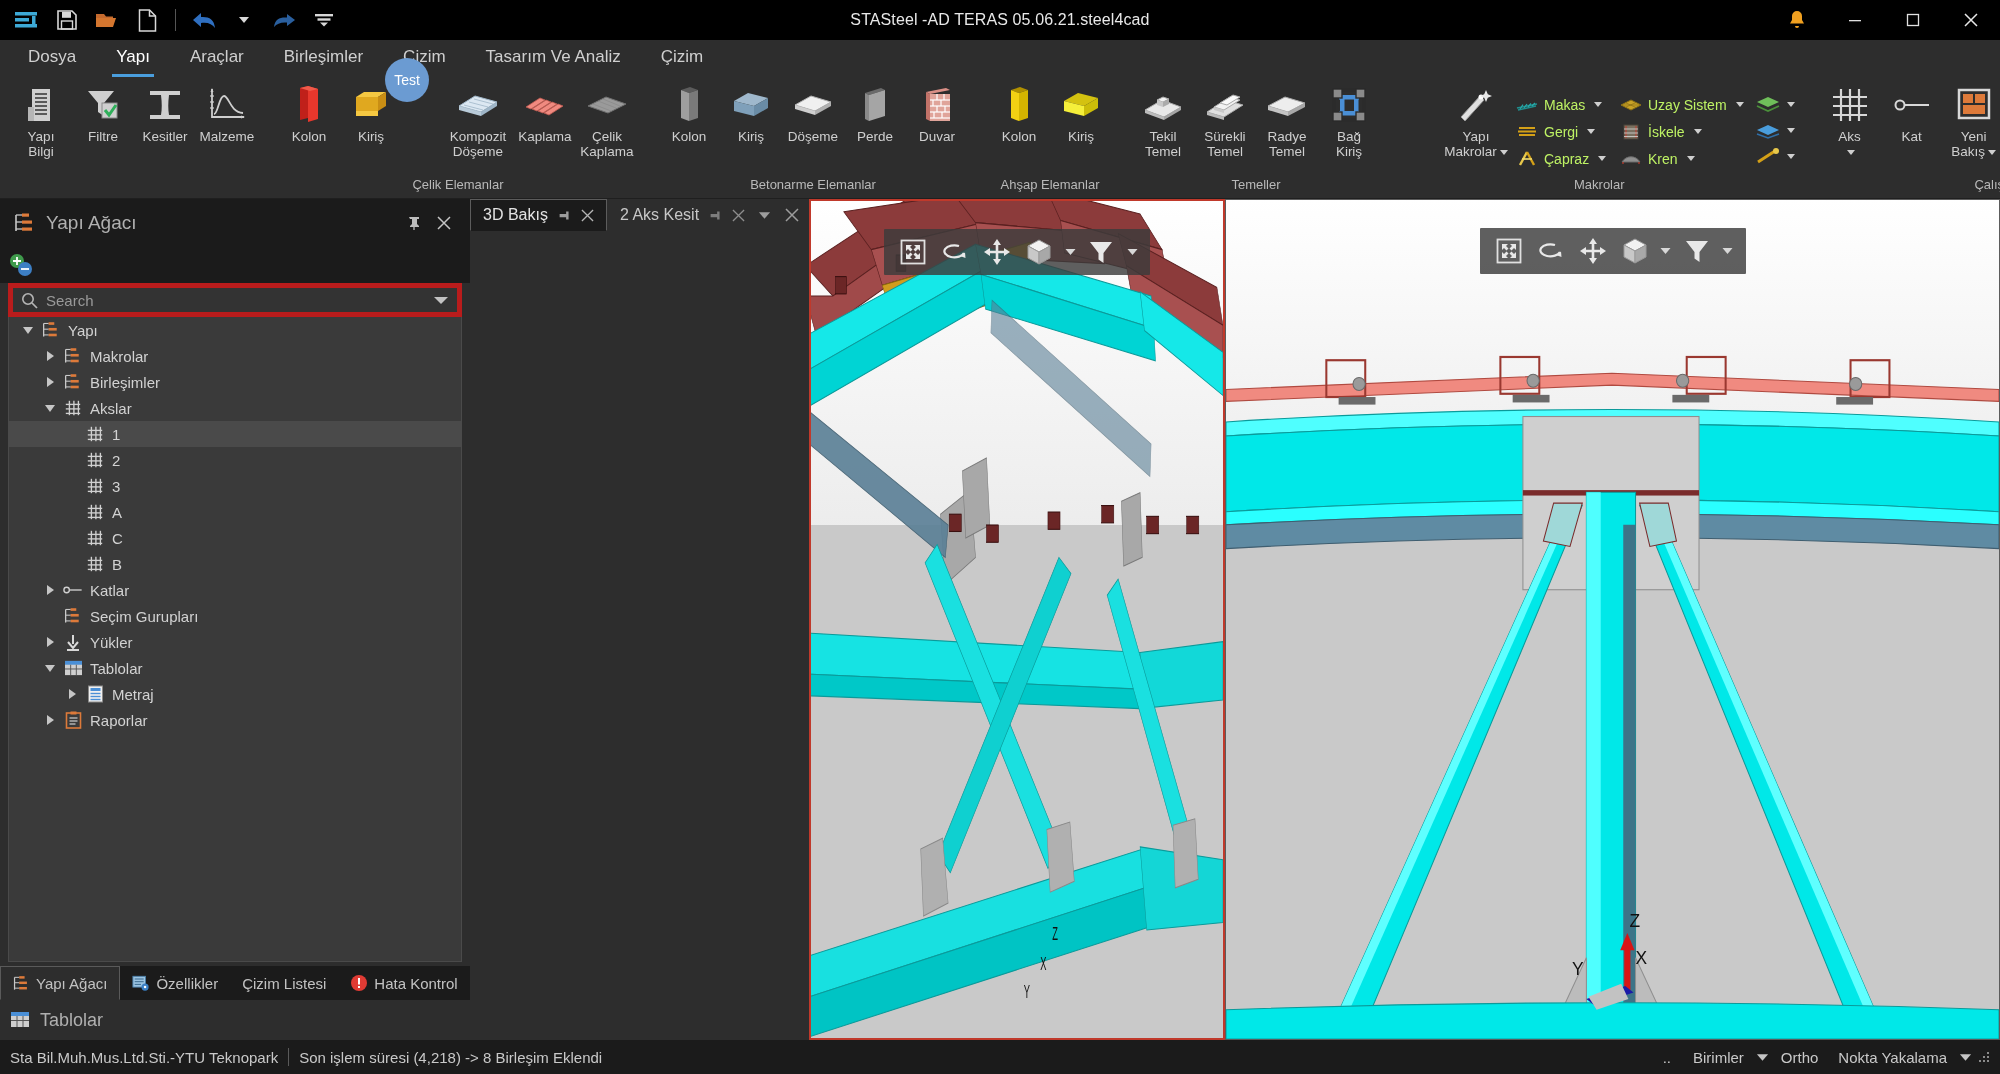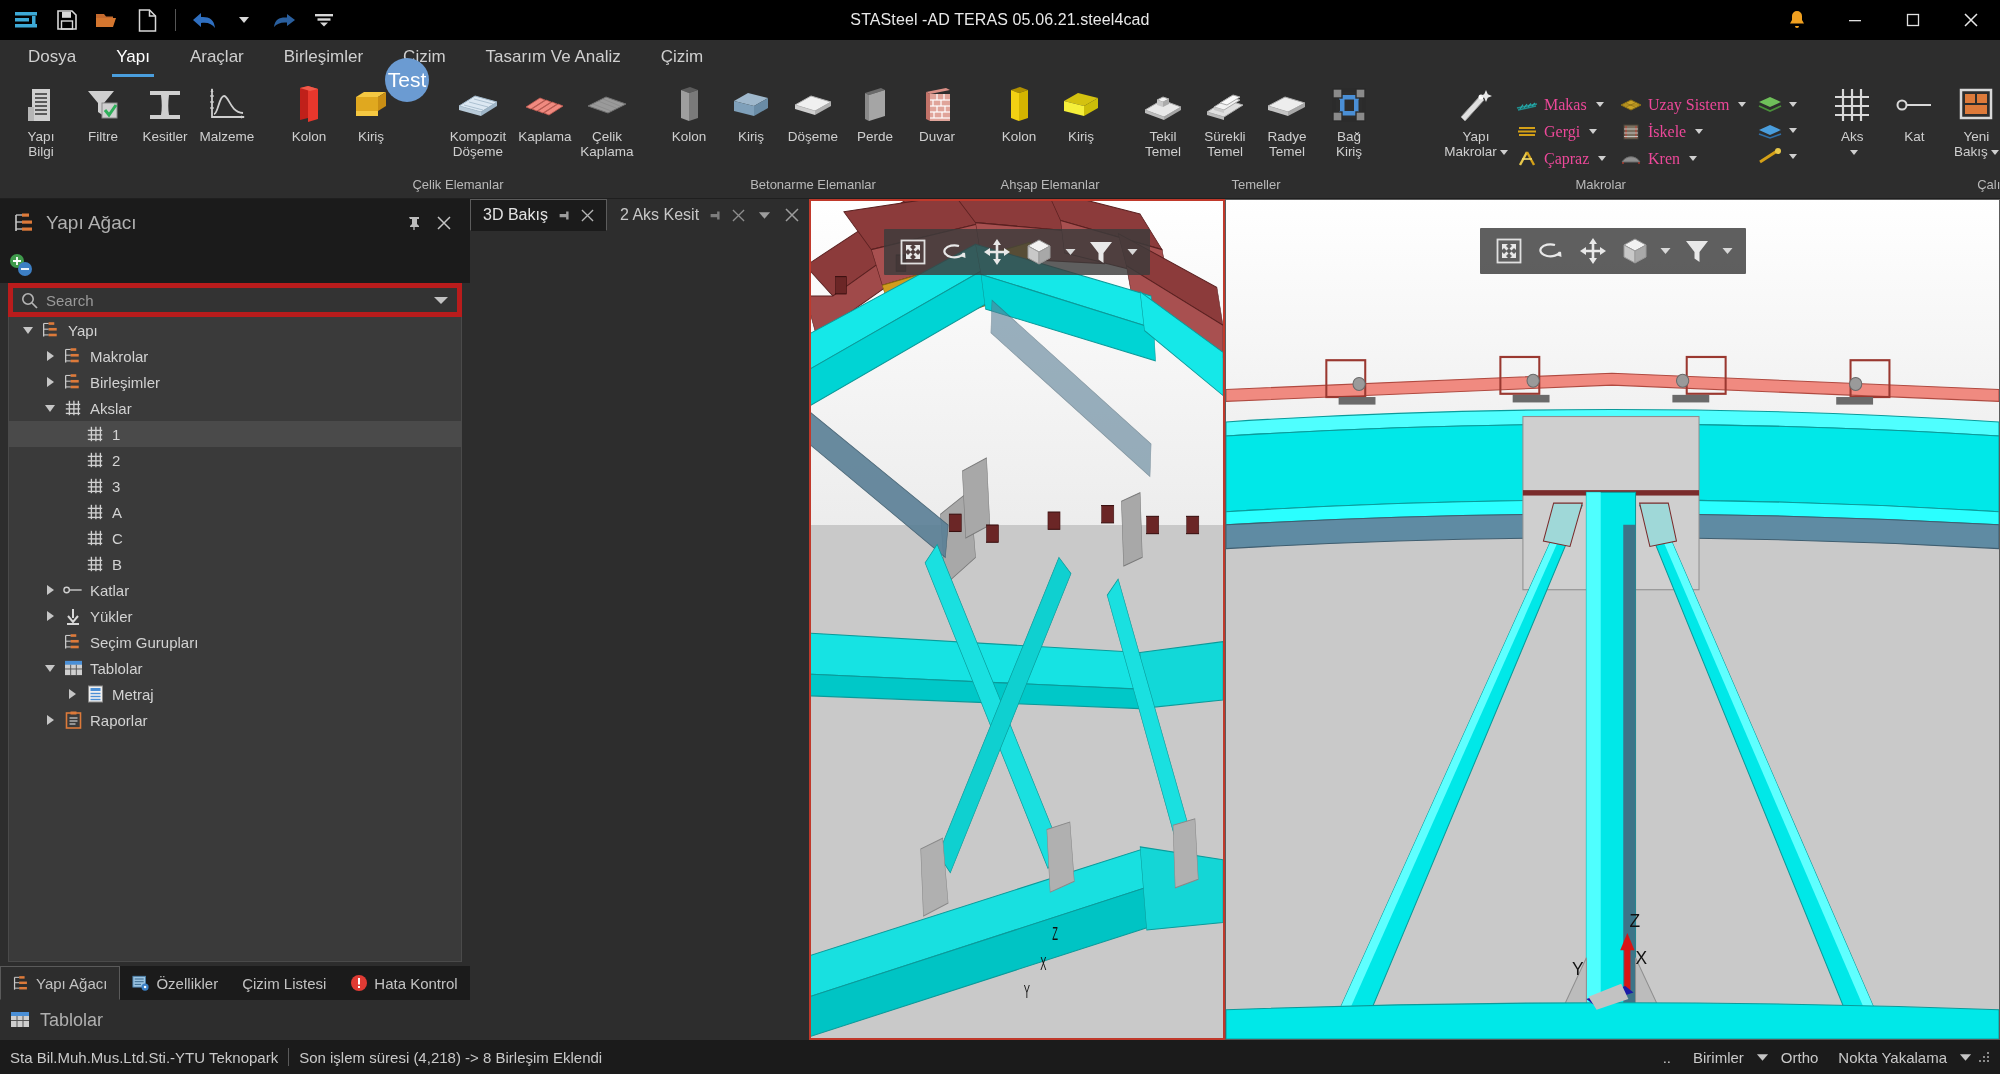--- a/index.html
+++ b/index.html
@@ -21,40 +21,40 @@
   .winbtns { margin-left:auto; display:flex; align-items:center; height:40px;}
   .wbtn { width:58px; height:40px; display:flex; align-items:center; justify-content:center; cursor:pointer; }
   .bell { margin-right:18px; cursor:pointer; }
 
   
   .menubar { height:34px; background:#2d2d2d; display:flex; align-items:center; padding-left:8px; position:relative; flex:0 0 34px; z-index:5;}
   .menu-item { font-size:17px; color:#cfcfcf; padding:4px 20px; cursor:pointer; position:relative; }
   .menu-item.active { color:#ffffff; }
   .menu-item.active:after { content:""; position:absolute; left:16px; right:16px; bottom:-6px; height:3px; background:#4a9edd;}
   .user-badge { position:absolute; left:385px; top:18px; width:44px; height:44px; border-radius:50%;
-       background:#6b9bd2; color:#fff; font-size:21px; display:flex; align-items:center; justify-content:center; z-index:10; cursor:pointer;}
+       background:#6b9bd2; color:#fff; font-size:14px; display:flex; align-items:center; justify-content:center; z-index:10; cursor:pointer;}
 
   
   .ribbon { height:125px; background:#2d2d2d; display:flex; position:relative; flex:0 0 125px; padding-left:4px; border-bottom:1px solid #1f1f1f;}
   .rgroup { display:flex; flex-direction:column; position:relative; padding:0 6px; }
   .rgroup-items { display:flex; align-items:flex-start; height:103px; padding-top:5px;}
   .rgroup-title { text-align:center; font-size:13px; color:#b9b9b9; height:20px; line-height:16px;}
   .rsep { width:1px; background:#4a4a4a; margin:10px 4px 26px 4px; align-self:stretch;}
   .rbtn { width:62px; display:flex; flex-direction:column; align-items:center; cursor:pointer; padding:4px 1px 0; border-radius:2px;}
   .rbtn .ico { height:44px; display:flex; align-items:center; justify-content:center; }
   .rbtn .lbl { font-size:13.5px; color:#cfcfcf; text-align:center; line-height:15px; margin-top:2px; width:66px;}
   .rbtn.wide { width:72px;margin-left:40px; }
   .rbtn.wide .lbl { width:76px; }
   .caret { display:inline-block; width:0; height:0; border-left:4px solid transparent; border-right:4px solid transparent; border-top:5px solid #cfcfcf; margin-left:3px; vertical-align:middle;}
 
   
   .macro-col { display:flex; flex-direction:column; justify-content:center; height:103px; gap:3px; padding-top:2px;}
   .macro-row { display:flex; align-items:center; }
   .mbtn { display:flex; align-items:center; gap:6px; padding:3px 7px 3px 4px; cursor:pointer; border-radius:2px; min-width:104px;}
-  .mbtn .mlbl { font-size:16px; color:#ec4899; white-space:nowrap;font-family:Liberation Serif, serif;}
+  .mbtn .mlbl { font-size:14px; color:#bef264; white-space:nowrap;}
   .mbtn .mico { width:22px; height:18px; display:flex; align-items:center; justify-content:center;}
 
   .tiny-col { display:flex; flex-direction:column; justify-content:center; height:103px; gap:4px;}
   .tiny-btn { display:flex; align-items:center; gap:3px; padding:2px 4px; cursor:pointer; border-radius:2px;}
 
   
   .body { flex:1; display:flex; min-height:0; background:#2d2d2d; }
 
   
   .leftdock { width:470px; display:flex; flex-direction:column; background:#2d2d2d; flex:0 0 470px;}
@@ -915,48 +915,48 @@
             </span>
             <span class="ticon">
               <svg width="20" height="12" viewBox="0 0 22 12">
                 <circle cx="4" cy="6" r="3" fill="none" stroke="#d0d0d0" stroke-width="1.5"></circle>
                 <path d="M7.5 6 h13" stroke="#d0d0d0" stroke-width="1.5"></path>
               </svg>
             </span>
             <span>Katlar</span>
           </div>
           <div class="tnode">
-            <span class="tw" style="margin-left: 30px;">
-              <span class="tri"></span>
-            </span>
-            <span class="ticon">
-              <svg width="18" height="18" viewBox="0 0 18 18">
-                <path d="M9 2 v9" stroke="#d8d8d8" stroke-width="2"></path>
-                <path d="M4 9 L9 15 L14 9" fill="none" stroke="#d8d8d8" stroke-width="2"></path>
-                <path d="M3 17 h12" stroke="#d8d8d8" stroke-width="2"></path>
-              </svg>
-            </span>
-            <span>Yükler</span>
-          </div>
-          <div class="tnode">
             <span class="tw" style="margin-left: 30px;"></span>
             <span class="ticon">
               <svg width="18" height="18" viewBox="0 0 22 22">
                 <path d="M2 3 v16" stroke="#c8c8c8" stroke-width="1.6"></path>
                 <rect x="8" y="1.5" width="7" height="3.2" fill="#dd7a3a"></rect>
                 <rect x="8" y="8.5" width="10" height="3.2" fill="#dd7a3a"></rect>
                 <rect x="8" y="15.5" width="10" height="3.2" fill="#dd7a3a"></rect>
                 <g stroke="#c8c8c8" stroke-width="1.3">
                   <path d="M2 3 h6"></path>
                   <path d="M2 10 h6"></path>
                   <path d="M2 17 h6"></path>
                 </g>
               </svg>
             </span>
             <span>Seçim Gurupları</span>
+          </div>
+          <div class="tnode">
+            <span class="tw" style="margin-left: 30px;">
+              <span class="tri"></span>
+            </span>
+            <span class="ticon">
+              <svg width="18" height="18" viewBox="0 0 18 18">
+                <path d="M9 2 v9" stroke="#d8d8d8" stroke-width="2"></path>
+                <path d="M4 9 L9 15 L14 9" fill="none" stroke="#d8d8d8" stroke-width="2"></path>
+                <path d="M3 17 h12" stroke="#d8d8d8" stroke-width="2"></path>
+              </svg>
+            </span>
+            <span>Yükler</span>
           </div>
           <div class="tnode">
             <span class="tw" style="margin-left: 30px;">
               <span class="tri open"></span>
             </span>
             <span class="ticon">
               <svg width="19" height="17" viewBox="0 0 20 18">
                 <rect x="1" y="1" width="18" height="15" fill="#cfcfcf"></rect>
                 <rect x="1" y="1" width="18" height="4" fill="#4a8fd6"></rect>
                 <g stroke="#555" stroke-width="1">

